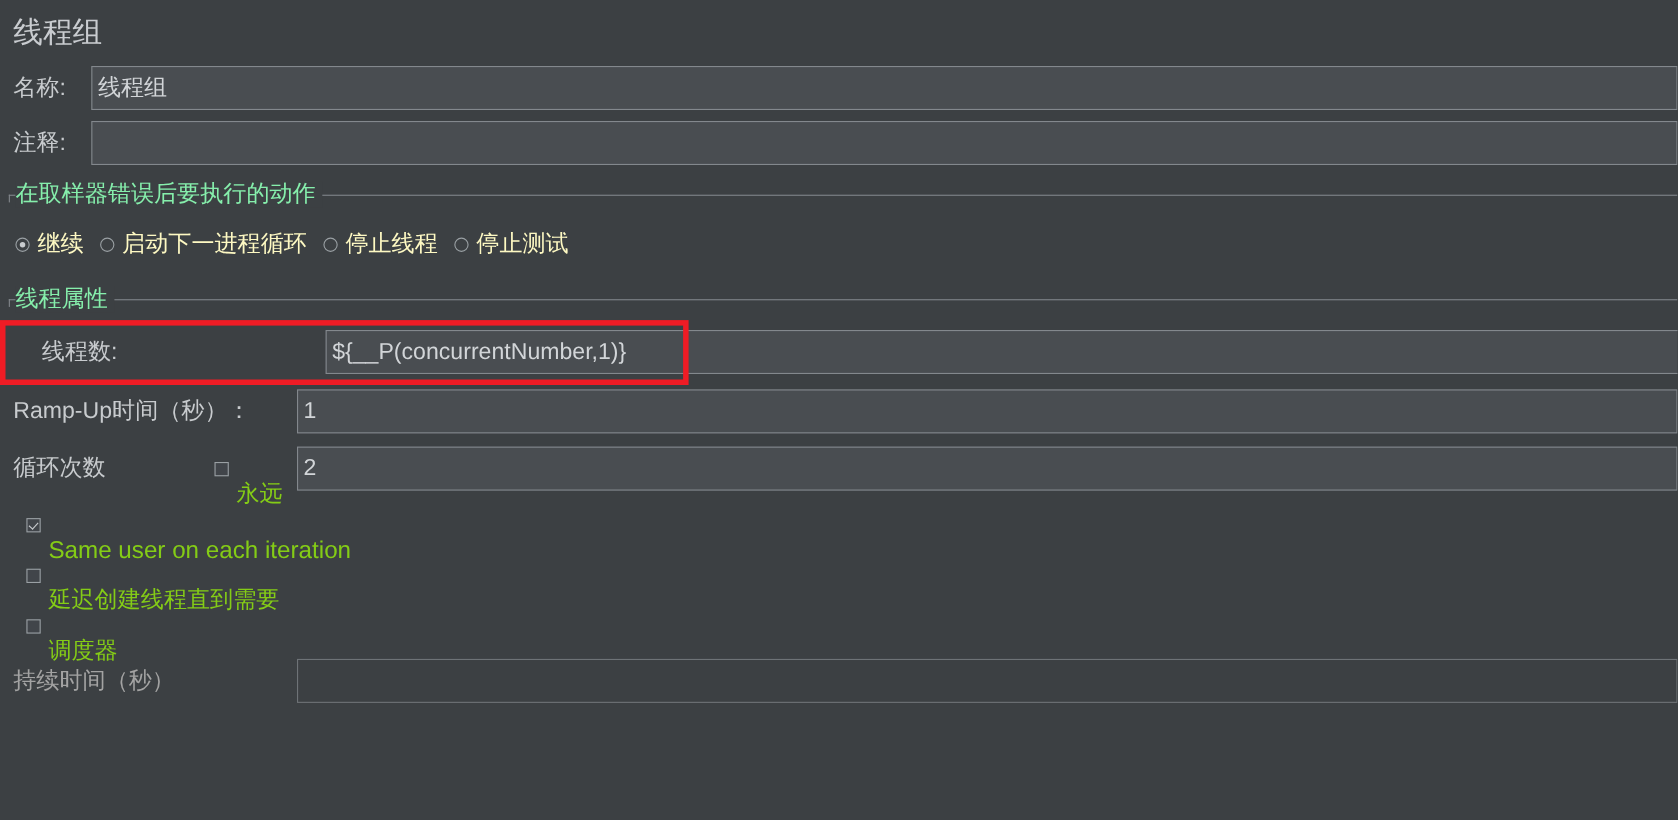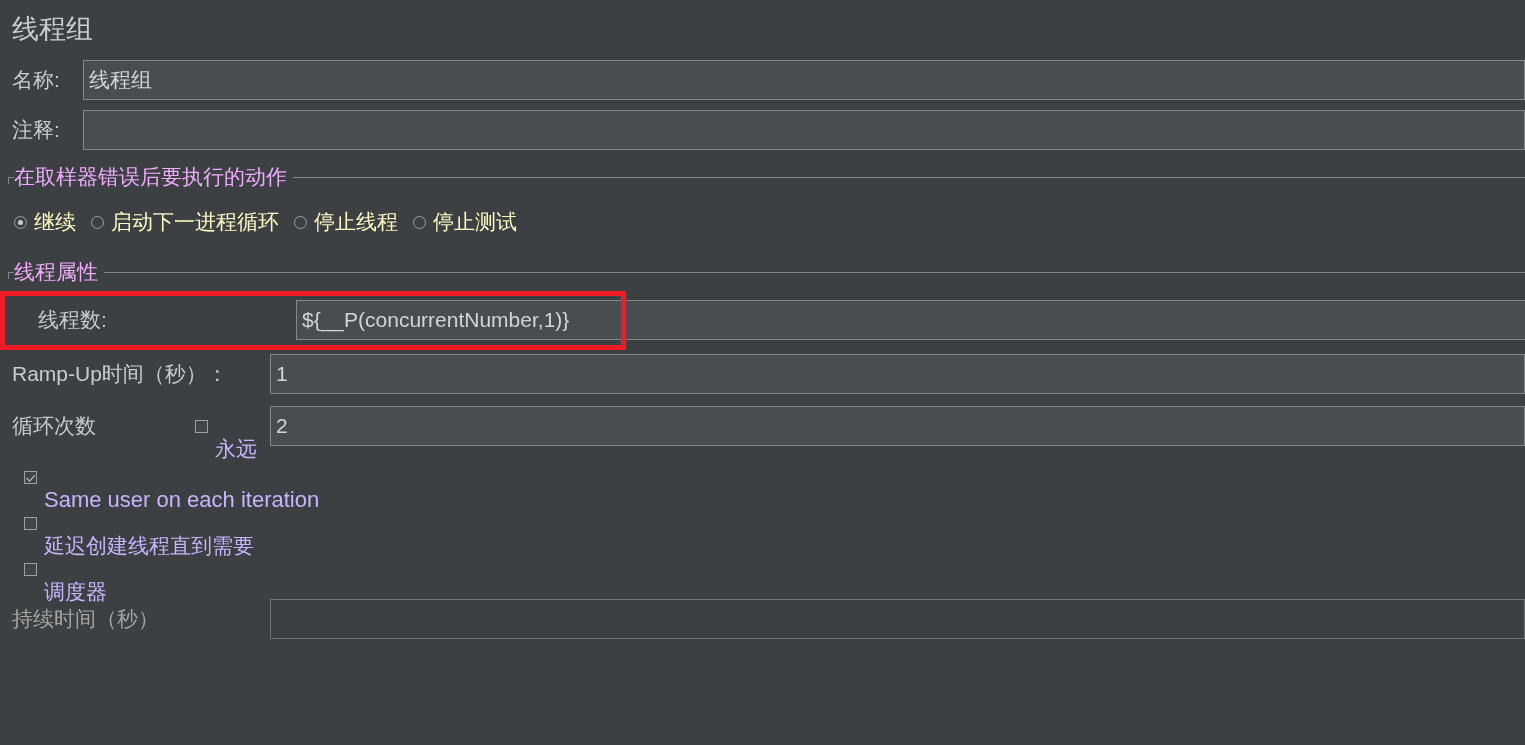--- a/index.html
+++ b/index.html
@@ -75,21 +75,21 @@
     left: 8px;
     right: 0;
     height: 24px;
   }
   .group .gtitle {
     position: absolute;
     left: 6px;
     top: 0;
     font-size: 21px;
     line-height: 24px;
-    color: #f0abfc;
+    color: #86efac;
     background: #3c4043;
     padding-right: 6px;
     white-space: nowrap;
     z-index: 2;
   }
   .group .gline {
     position: absolute;
     left: 0;
     right: 0;
     top: 12px;
@@ -172,21 +172,21 @@
     top: 1px;
     width: 4px;
     height: 7px;
     border: solid #c8cbce;
     border-width: 0 1.6px 1.6px 0;
     transform: rotate(42deg);
   }
   .check-label {
     font-size: 21px;
     line-height: 34px;
-    color: #c4b5fd;
+    color: #84cc16;
     white-space: nowrap;
     margin-top: 46px;
   }
   .check-label.latin {
     font-size: 22px;
   }
 
   
   .inline-check {
     position: absolute;

